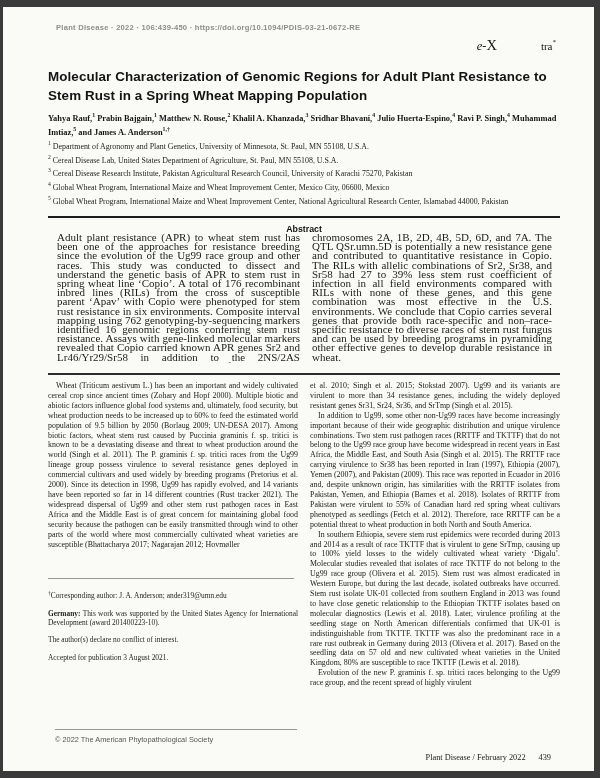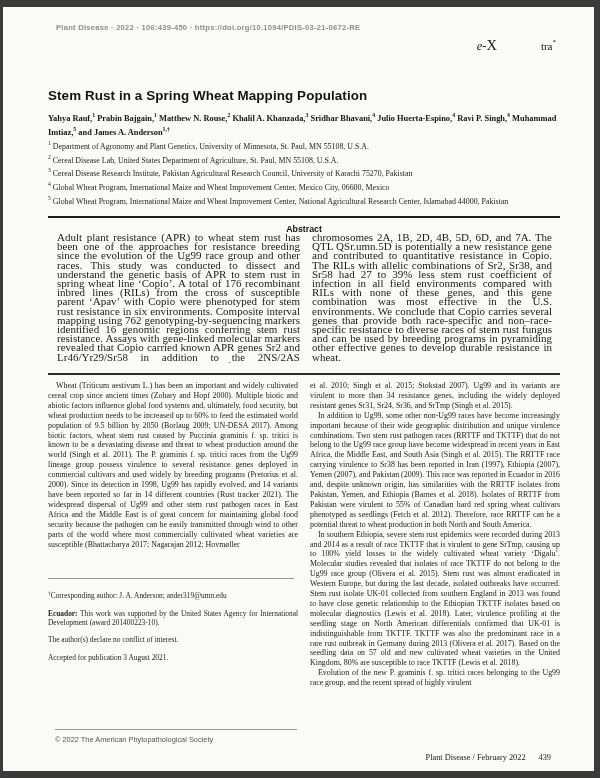--- a/index.html
+++ b/index.html
@@ -100,21 +100,21 @@
 <div class="frame">
   <div class="page">
 
     <div class="citation">Plant Disease · 2022 · 106:439-450 · https://doi.org/10.1094/PDIS-03-21-0672-RE</div>
 
     <div class="extra">
       <span class="e">e-</span><span class="X">X</span><span class="tra">tra</span><sup>*</sup>
     </div>
 
     <h1 class="title">
-      <br>
+      <span>Molecular Characterization of Genomic Regions for Adult Plant Resistance to</span><br>
       <span>Stem Rust in a Spring Wheat Mapping Population</span>
     </h1>
 
     <div class="authors" id="authors">Yahya Rauf,<sup>1</sup> Prabin Bajgain,<sup>1</sup> Matthew N. Rouse,<sup>2</sup> Khalil A. Khanzada,<sup>3</sup> Sridhar Bhavani,<sup>4</sup> Julio Huerta-Espino,<sup>4</sup> Ravi P. Singh,<sup>4</sup> Muhammad Imtiaz,<sup>5</sup> and James A. Anderson<sup>1,†</sup></div>
 
     <div class="affils" id="affils">
         <div><sup>1</sup> Department of Agronomy and Plant Genetics, University of Minnesota, St. Paul, MN 55108, U.S.A.</div>
         <div><sup>2</sup> Cereal Disease Lab, United States Department of Agriculture, St. Paul, MN 55108, U.S.A.</div>
         <div><sup>3</sup> Cereal Disease Research Institute, Pakistan Agricultural Research Council, University of Karachi 75270, Pakistan</div>
         <div><sup>4</sup> Global Wheat Program, International Maize and Wheat Improvement Center, Mexico City, 06600, Mexico</div>
@@ -141,21 +141,21 @@
     <div class="body-col body-right" id="body-right">
         <p>et al. 2010; Singh et al. 2015; Stokstad 2007). Ug99 and its variants are virulent to more than 34 resistance genes, including the widely deployed resistant genes Sr31, Sr24, Sr36, and SrTmp (Singh et al. 2015).</p>
         <p class="ind">In addition to Ug99, some other non-Ug99 races have become increasingly important because of their wide geographic distribution and unique virulence combinations. Two stem rust pathogen races (RRTTF and TKTTF) that do not belong to the Ug99 race group have become widespread in recent years in East Africa, the Middle East, and South Asia (Singh et al. 2015). The RRTTF race carrying virulence to Sr38 has been reported in Iran (1997), Ethiopia (2007), Yemen (2007), and Pakistan (2009). This race was reported in Ecuador in 2016 and, despite unknown origin, has similarities with the RRTTF isolates from Pakistan, Yemen, and Ethiopia (Barnes et al. 2018). Isolates of RRTTF from Pakistan were virulent to 55% of Canadian hard red spring wheat cultivars phenotyped as seedlings (Fetch et al. 2012). Therefore, race RRTTF can be a potential threat to wheat production in both North and South America.</p>
         <p class="ind">In southern Ethiopia, severe stem rust epidemics were recorded during 2013 and 2014 as a result of race TKTTF that is virulent to gene SrTmp, causing up to 100% yield losses to the widely cultivated wheat variety ‘Digalu’. Molecular studies revealed that isolates of race TKTTF do not belong to the Ug99 race group (Olivera et al. 2015). Stem rust was almost eradicated in Western Europe, but during the last decade, isolated outbreaks have occurred. Stem rust isolate UK-01 collected from southern England in 2013 was found to have close genetic relationship to the Ethiopian TKTTF isolates based on molecular diagnostics (Lewis et al. 2018). Later, virulence profiling at the seedling stage on North American differentials confirmed that UK-01 is indistinguishable from TKTTF. TKTTF was also the predominant race in a rare rust outbreak in Germany during 2013 (Olivera et al. 2017). Based on the seedling data on 57 old and new cultivated wheat varieties in the United Kingdom, 80% are susceptible to race TKTTF (Lewis et al. 2018).</p>
         <p class="ind">Evolution of the new P. graminis f. sp. tritici races belonging to the Ug99 race group, and the recent spread of highly virulent</p>
       </div>
 
     <div class="fn">
       <div class="fn-rule"></div>
       <p><sup>†</sup><span>Corresponding author: J. A. Anderson; ander319@umn.edu</span></p>
-      <p><span class="lbl">Ecuador:</span><span> This work was supported by the United States Agency for International Development (award 201400223-10).</span></p>
+      <p><span class="lbl">Germany:</span><span> This work was supported by the United States Agency for International Development (award 201400223-10).</span></p>
       <p>The author(s) declare no conflict of interest.</p>
       <p>Accepted for publication 3 August 2021.</p>
     </div>
 
     <div class="cr-rule"></div>
     <div class="copyright">© 2022 The American Phytopathological Society</div>
 
     <div class="footer">
       <span>Plant Disease / February 2022</span><span class="pageno">439</span>
     </div>

